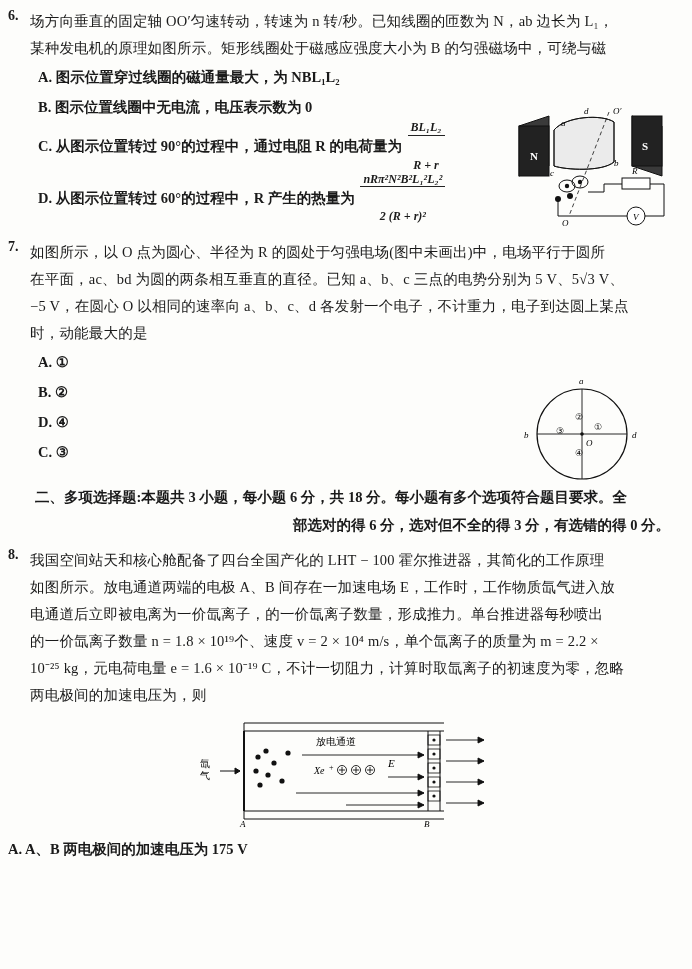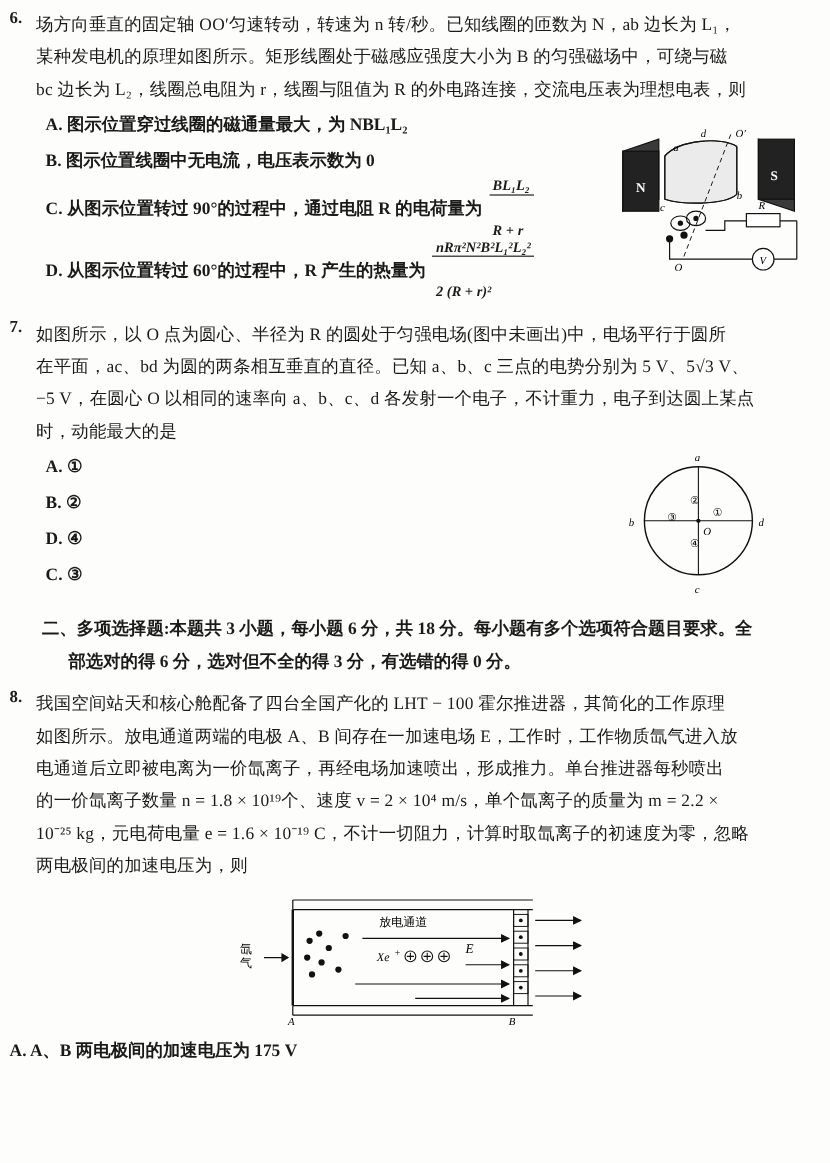--- a/index.html
+++ b/index.html
@@ -40,21 +40,21 @@
   }
   .opt {
     font-size: 14.5px;
     line-height: 30px;
     padding-left: 8px;
     font-weight: bold;
   }
   .frac {
     display: inline-block;
     vertical-align: middle;
-    text-align: left;
+    text-align: center;
     font-size: 12px;
     line-height: 1.15;
     margin: 0 2px;
     position: relative;
     top: -1px;
   }
   .frac .num {
     display: block;
     padding: 0 3px;
     border-bottom: 1px solid #222;
@@ -69,20 +69,21 @@
     font-size: 14.5px;
     line-height: 28px;
     font-weight: bold;
     padding: 0 22px 0 8px;
   }
   .sect2 {
     font-size: 14.5px;
     line-height: 28px;
     font-weight: bold;
     padding: 0 22px 0 30px;
+    text-align: right;
   }
   
   #fig-generator {
     position: absolute;
     right: 18px;
     top: 104px;
     width: 160px;
     height: 136px;
   }
   
@@ -110,21 +111,20 @@
 </style>
 </head>
 <body>
 
 <div class="page">
 
   <div class="q" style="padding-top:8px;">
     <div class="qnum">6.</div>
     <div class="line">场方向垂直的固定轴 OO′匀速转动，转速为 n 转/秒。已知线圈的匝数为 N，ab 边长为 L₁，</div>
     <div class="line">某种发电机的原理如图所示。矩形线圈处于磁感应强度大小为 B 的匀强磁场中，可绕与磁</div>
-    <div class="line">bc 边长为 L₂，线圈总电阻为 r，线圈与阻值为 R 的外电路连接，交流电压表为理想电表，则</div>
 
     <div class="opt">
       <span>A.</span>
       <span>图示位置穿过线圈的磁通量最大，为 NBL₁L₂</span>
     </div>
     <div class="opt">
       <span>B.</span>
       <span>图示位置线圈中无电流，电压表示数为 0</span>
     </div>
     <div class="opt" style="line-height:38px;">
@@ -248,21 +248,21 @@
 
   <div style="padding-top:16px;margin-left:27px;">
     <div class="sect">二、多项选择题:本题共 3 小题，每小题 6 分，共 18 分。每小题有多个选项符合题目要求。全</div>
     <div class="sect2">部选对的得 6 分，选对但不全的得 3 分，有选错的得 0 分。</div>
   </div>
 
   <div class="q" style="padding-top:8px;">
     <div class="qnum">8.</div>
     <div class="line">我国空间站天和核心舱配备了四台全国产化的 LHT − 100 霍尔推进器，其简化的工作原理</div>
     <div class="line">如图所示。放电通道两端的电极 A、B 间存在一加速电场 E，工作时，工作物质氙气进入放</div>
-    <div class="line">电通道后立即被电离为一价氙离子，再经电场加速喷出，形成推力。单台推进器每秒喷出</div>
+    <div class="line">电通道后立即被电离为一价氙离子，的一价氙离子数量，形成推力。单台推进器每秒喷出</div>
     <div class="line">的一价氙离子数量 n = 1.8 × 10¹⁹个、速度 v = 2 × 10⁴ m/s，单个氙离子的质量为 m = 2.2 ×</div>
     <div class="line">10⁻²⁵ kg，元电荷电量 e = 1.6 × 10⁻¹⁹ C，不计一切阻力，计算时取氙离子的初速度为零，忽略</div>
     <div class="line">两电极间的加速电压为，则</div>
   </div>
 
   <div id="fig-thruster">
     <svg width="300" height="115" viewBox="0 0 300 115">
 
       <g stroke="#111" stroke-width="1" fill="none">
         <line x1="48" y1="8" x2="248" y2="8"></line>

